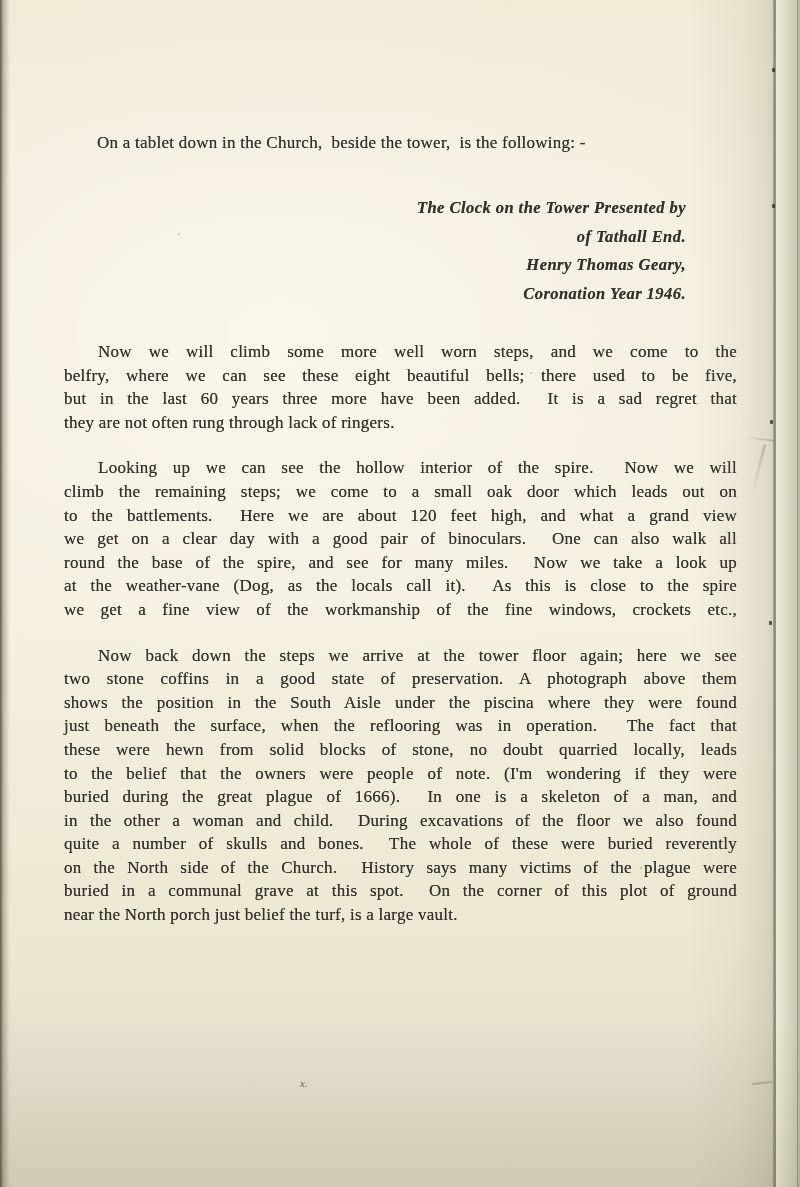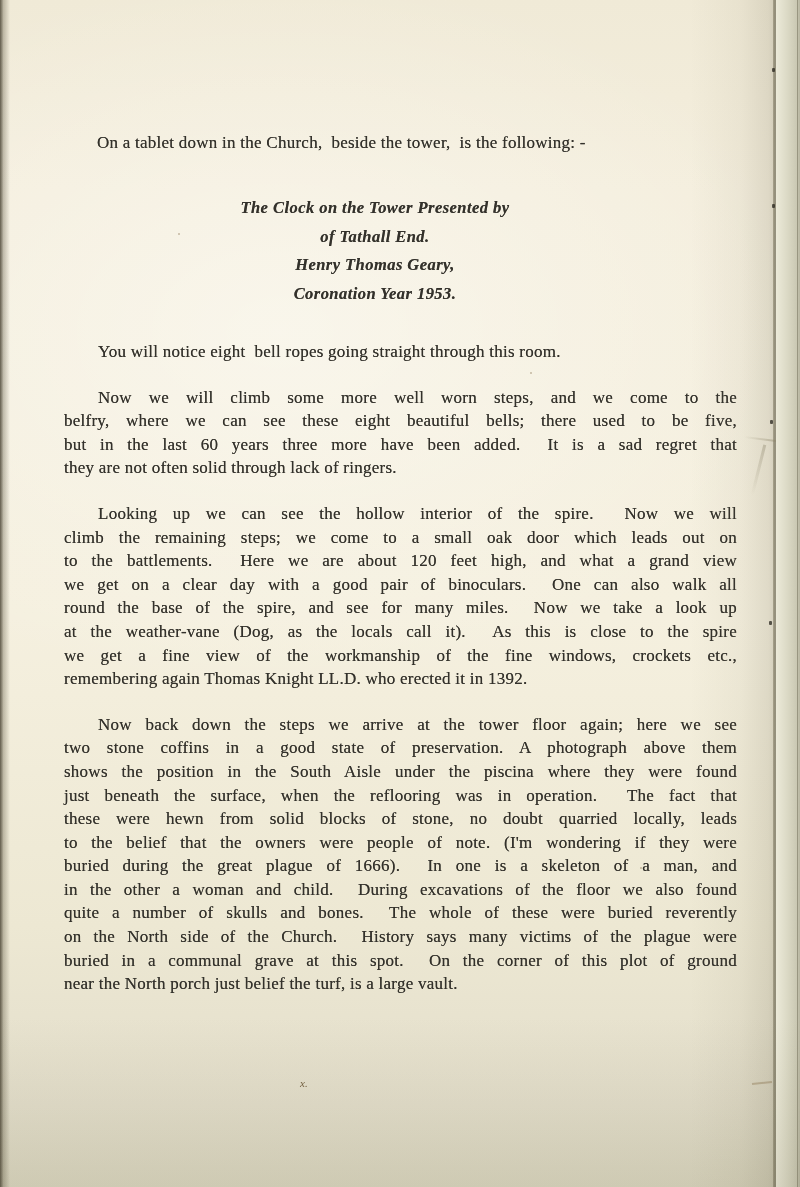--- a/index.html
+++ b/index.html
@@ -63,21 +63,21 @@
   .intro-line {
     position: absolute; left: 64px; top: 131px; width: 673px;
     padding-left: 33px; box-sizing: border-box;
     font-size: 17px; line-height: 23.6px;
     letter-spacing: 0.25px;
     white-space: pre-wrap;
     text-shadow: 0 0 0.5px rgba(51,49,43,0.75);
   }
   .inscription {
     position: absolute; left: 64px; top: 194px; width: 622px;
-    text-align: center;
+    text-align: right;
     font-style: italic; font-weight: bold;
     font-size: 16.5px; line-height: 28.6px;
     letter-spacing: 0.45px;
     text-shadow: 0 0 0.5px rgba(51,49,43,0.7);
   }
   .body-copy {
     position: absolute; left: 64px; top: 340px; width: 673px;
     font-size: 17px; line-height: 23.6px;
     letter-spacing: 0.25px;
     text-shadow: 0 0 0.5px rgba(51,49,43,0.75);
@@ -101,42 +101,38 @@
 <body>
 
 <div class="page">
 
   <div class="intro-line">On a tablet down in the Church,  beside the tower,  is the following: -</div>
 
   <div class="inscription">
     <div class="insc-line">The Clock on the Tower Presented by</div>
     <div class="insc-line">of Tathall End.</div>
     <div class="insc-line">Henry Thomas Geary,</div>
-    <div class="insc-line">Coronation Year 1953.</div>
+    <div class="insc-line">Coronation Year 1946.</div>
   </div>
 
   <div class="body-copy" id="paragraphs-container">
       <div class="paragraph">
-        <div class="line first">You will notice eight  bell ropes going straight through this room.</div>
-      </div>
-      <div class="paragraph">
         <div class="line first just">Now we will climb some more well worn steps, and we come to the</div>
         <div class="line just">belfry, where we can see these eight beautiful bells; there used to be five,</div>
         <div class="line just">but in the last 60 years three more have been added.  It is a sad regret that</div>
-        <div class="line">they are not often solid through lack of ringers.</div>
+        <div class="line">they are not often rung through lack of ringers.</div>
       </div>
       <div class="paragraph">
         <div class="line first just">Looking up we can see the hollow interior of the spire.  Now we will</div>
         <div class="line just">climb the remaining steps; we come to a small oak door which leads out on</div>
         <div class="line just">to the battlements.  Here we are about 120 feet high, and what a grand view</div>
         <div class="line just">we get on a clear day with a good pair of binoculars.  One can also walk all</div>
         <div class="line just">round the base of the spire, and see for many miles.  Now we take a look up</div>
         <div class="line just">at the weather-vane (Dog, as the locals call it).  As this is close to the spire</div>
         <div class="line just">we get a fine view of the workmanship of the fine windows, crockets etc.,</div>
-        <div class="line">remembering again Thomas Knight LL.D. who erected it in 1392.</div>
       </div>
       <div class="paragraph">
         <div class="line first just">Now back down the steps we arrive at the tower floor again; here we see</div>
         <div class="line just">two stone coffins in a good state of preservation. A photograph above them</div>
         <div class="line just">shows the position in the South Aisle under the piscina where they were found</div>
         <div class="line just">just beneath the surface, when the reflooring was in operation.  The fact that</div>
         <div class="line just">these were hewn from solid blocks of stone, no doubt quarried locally, leads</div>
         <div class="line just">to the belief that the owners were people of note. (I'm wondering if they were</div>
         <div class="line just">buried during the great plague of 1666).  In one is a skeleton of a man, and</div>
         <div class="line just">in the other a woman and child.  During excavations of the floor we also found</div>

